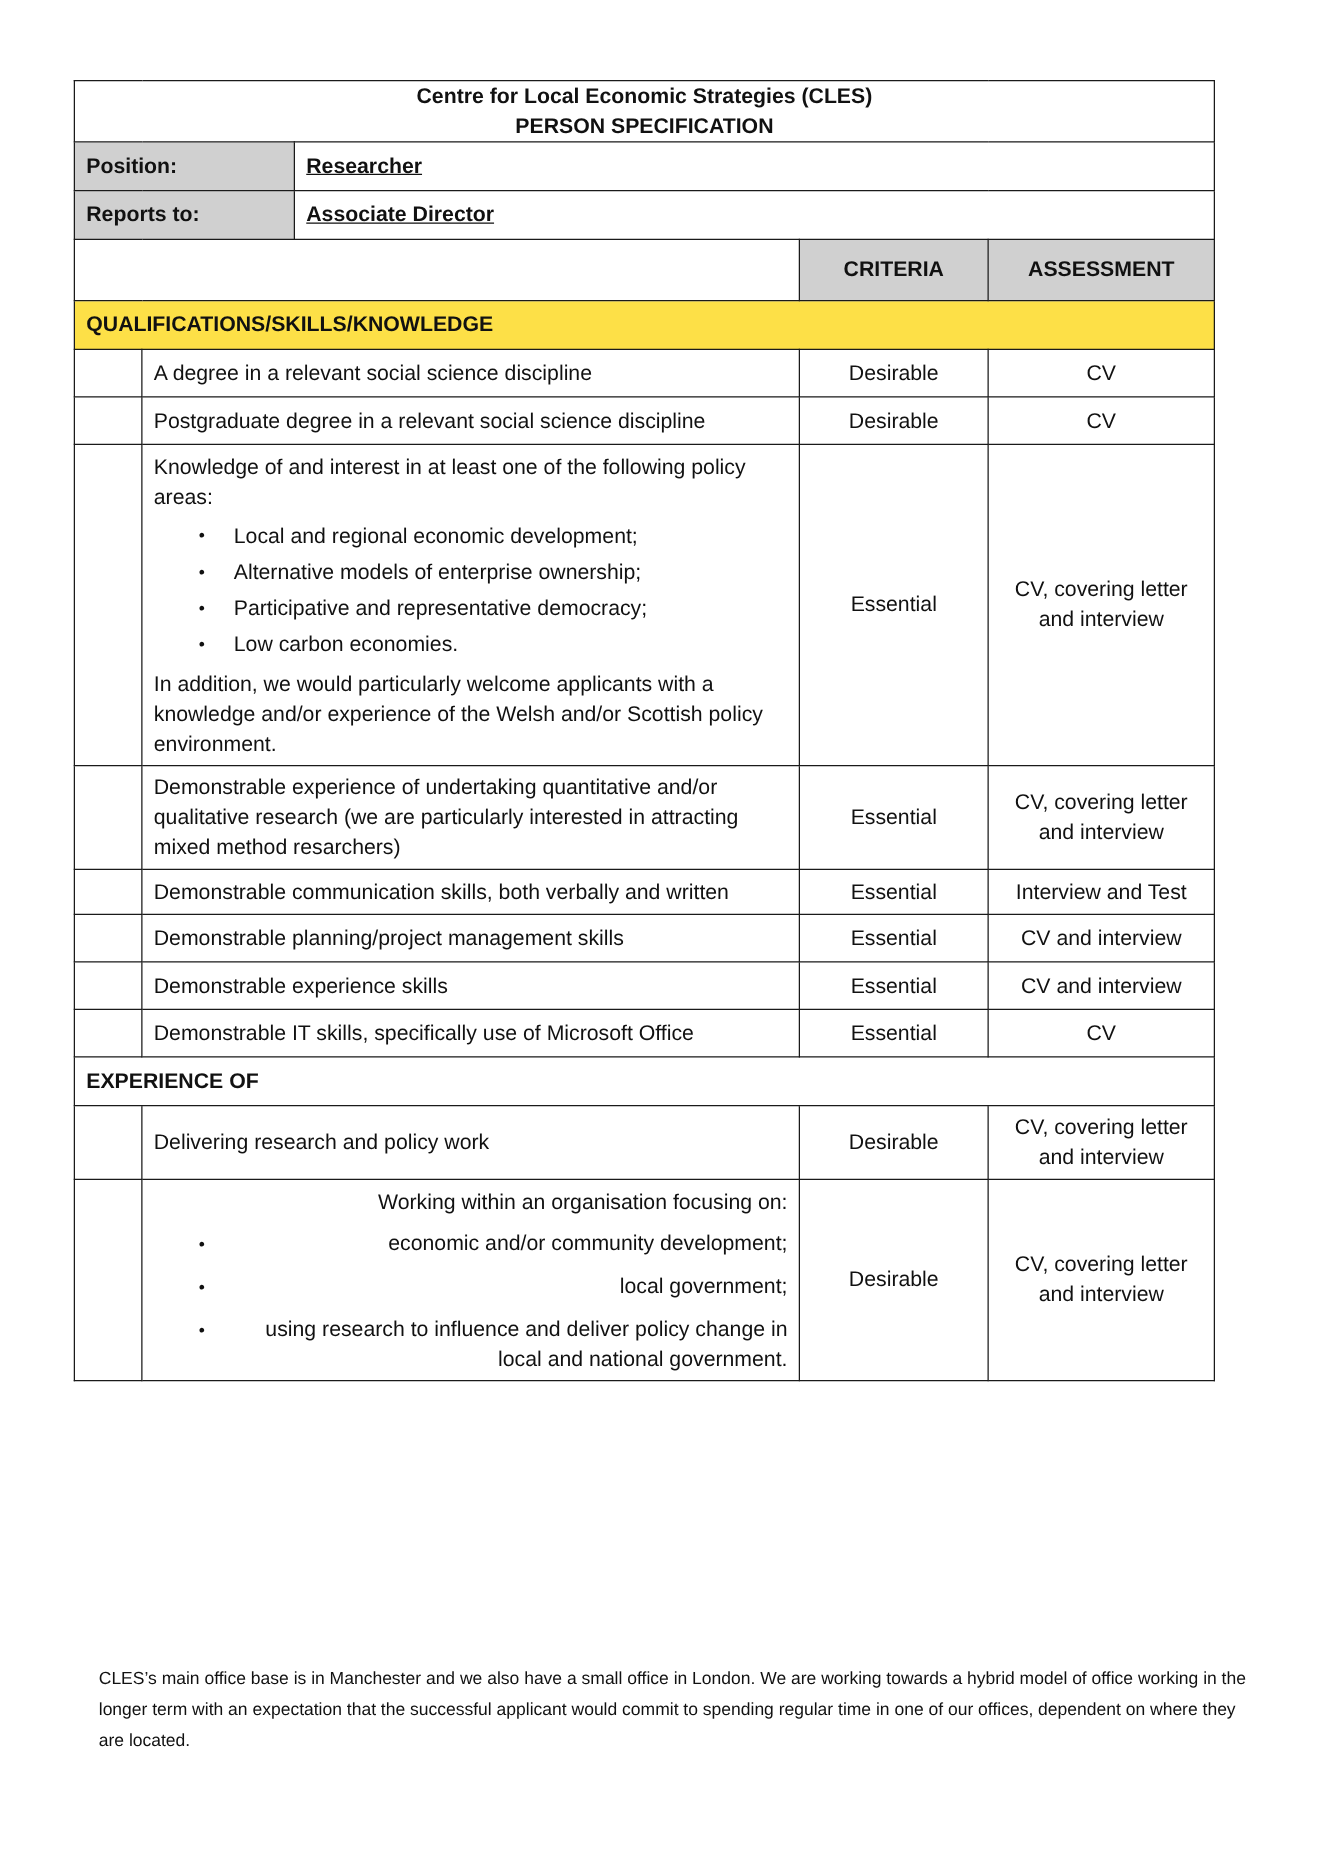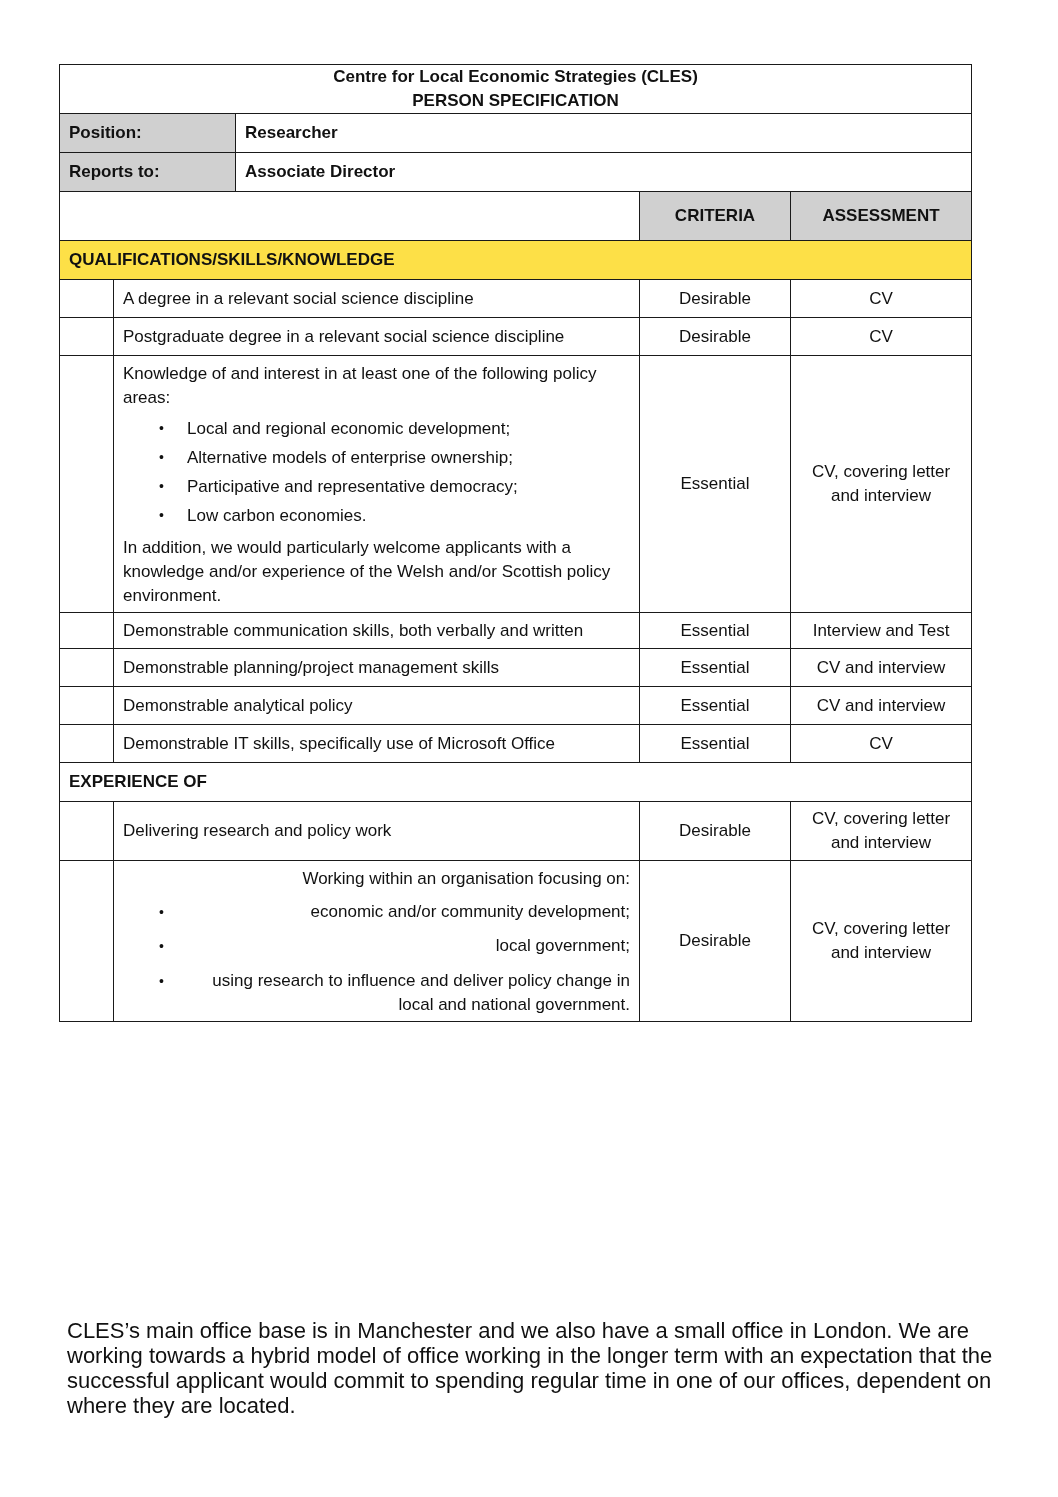--- a/index.html
+++ b/index.html
@@ -1,33 +1,33 @@
 <!DOCTYPE html>
 <html><head>
 <meta charset="utf-8">
 <style>
   html, body { margin: 0; padding: 0; background: #ffffff; }
   body { width: 1058px; height: 1497px; position: relative; font-family: "Liberation Sans", "DejaVu Sans", sans-serif; color: #111; }
   .spec { position: absolute; left: 59px; top: 64px; width: 912px; border-collapse: collapse; table-layout: fixed; }
   .spec td { border: 1.5px solid #1a1a1a; padding: 0 9px; font-size: 17px; line-height: 24px; vertical-align: middle; }
   .title-cell { text-align: center; font-weight: bold; font-size: 19px; line-height: 34px; padding: 2px 0 0 0; }
   .label { background: #d0d0d0; font-weight: bold; font-size: 16px; height: 38px; }
-  .value { font-weight: bold; font-size: 19px; }
+  .value { font-weight: bold; font-size: 19px; text-decoration: underline; }
   .hdr { background: #d0d0d0; font-weight: bold; text-align: center; font-size: 16px; height: 48px; }
   .section { background: #fde047; font-weight: bold; font-size: 16px; height: 38px; }
   .section.plain { background: #ffffff; }
   .c { text-align: center; }
   .spacer { padding: 0; }
   .desc p { margin: 0; }
   .desc ul { margin: 4px 0 6px 0; padding-left: 64px; list-style: none; }
   .desc li { position: relative; line-height: 29px; }
   .desc li .bullet { position: absolute; left: -28px; top: 0; font-size: 14px; }
   .desc .addl { margin-top: 4px; }
   .r40 { height: 38px; }
-  .footer { position: absolute; left: 63px; top: 1314px; width: 930px; font-size: 22px; line-height: 25px; margin: 4px; }
+  .footer { position: absolute; left: 63px; top: 1314px; width: 930px; font-size: 14px; line-height: 25px; margin: 16px; }
 </style>
 </head>
 <body>
 
 <table class="spec">
   <colgroup>
     <col style="width:54px">
     <col style="width:122px">
     <col style="width:404px">
     <col style="width:151px">
@@ -80,33 +80,39 @@
         <li><span class="bullet">•</span><span>Participative and representative democracy;</span></li>
         <li><span class="bullet">•</span><span>Low carbon economies.</span></li>
       </ul>
       <p class="addl">In addition, we would particularly welcome applicants with a knowledge and/or experience of the Welsh and/or Scottish policy environment.</p>
     </td>
     <td class="c">Essential</td>
     <td class="c">CV, covering letter and interview</td>
   </tr>
   <tr>
     <td class="spacer"></td>
+    <td colspan="2" class="desc" style="padding-top:5px;padding-bottom:5px;">Demonstrable experience of undertaking quantitative and/or qualitative research (we are particularly interested in attracting mixed method resarchers)</td>
+    <td class="c">Essential</td>
+    <td class="c">CV, covering letter and interview</td>
+  </tr>
+  <tr>
+    <td class="spacer"></td>
     <td colspan="2" class="desc" style="padding-top:6px;padding-bottom:5px;">Demonstrable communication skills, both verbally and written</td>
     <td class="c">Essential</td>
     <td class="c">Interview and Test</td>
   </tr>
   <tr class="r40">
     <td class="spacer"></td>
     <td colspan="2" class="desc">Demonstrable planning/project management skills</td>
     <td class="c">Essential</td>
     <td class="c">CV and interview</td>
   </tr>
   <tr class="r40">
     <td class="spacer"></td>
-    <td colspan="2" class="desc">Demonstrable analytical policy</td>
+    <td colspan="2" class="desc">Demonstrable experience skills</td>
     <td class="c">Essential</td>
     <td class="c">CV and interview</td>
   </tr>
   <tr class="r40">
     <td class="spacer"></td>
     <td colspan="2" class="desc">Demonstrable IT skills, specifically use of Microsoft Office</td>
     <td class="c">Essential</td>
     <td class="c">CV</td>
   </tr>
 

